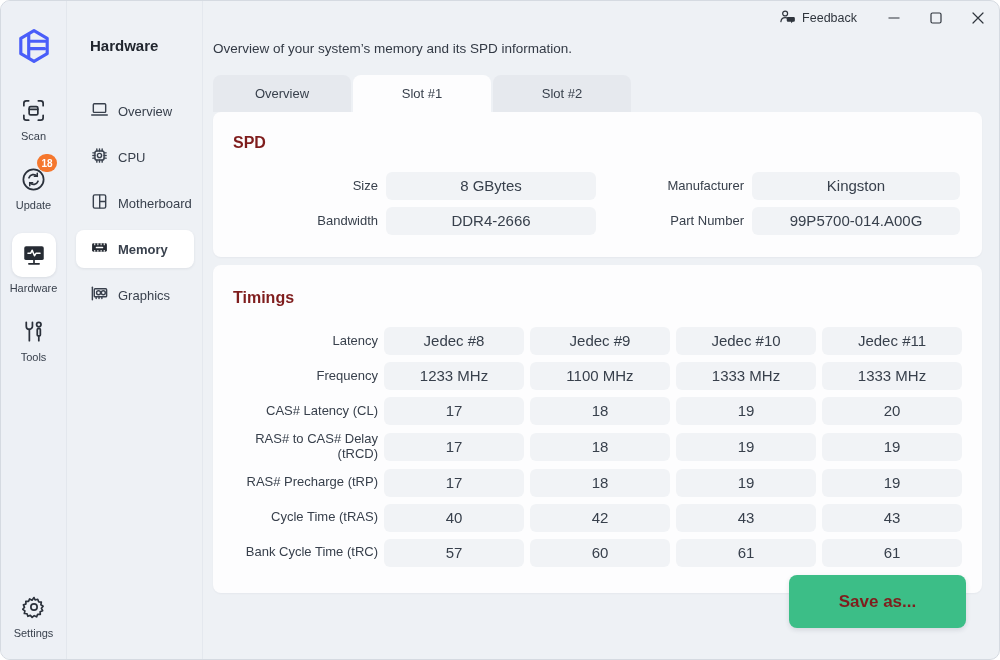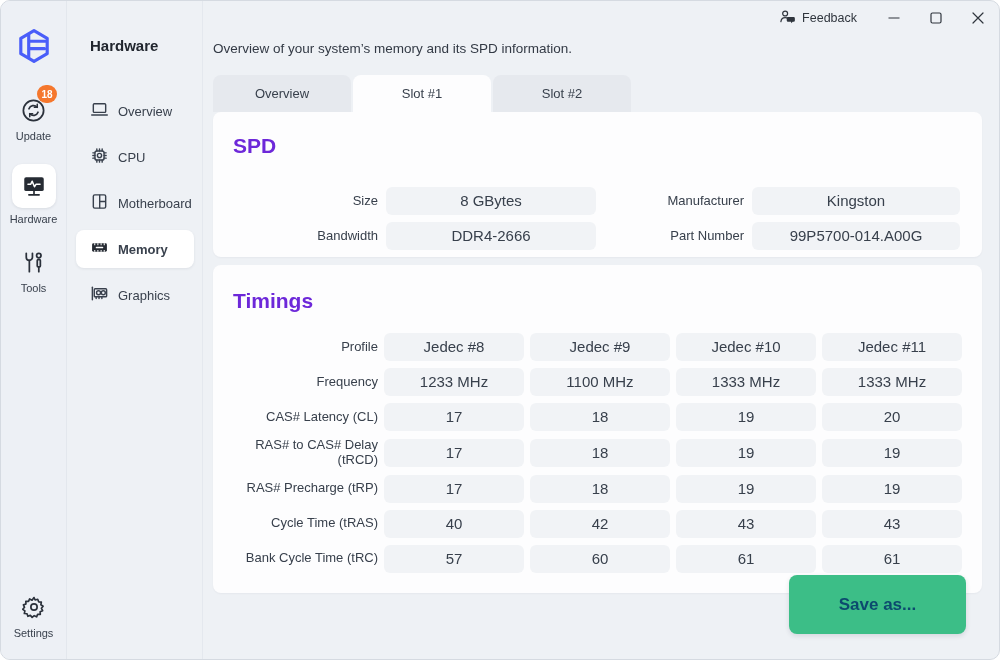--- a/index.html
+++ b/index.html
@@ -106,24 +106,24 @@
     cursor: default;
   }
   .tab.active { background: #fdfdfe; }
 
   .card {
     background: #fdfdfe; border-radius: 8px;
     box-shadow: 0 1px 2px rgba(25,35,55,.04);
   }
   .card.spd { height: 145px; padding: 22px 20px 0 20px; }
   .card.timings { margin-top: 8px; height: 328px; padding: 24px 20px 0 20px; }
-  .card-title { font-size: 21px; font-weight: bold; color: #6d28d9; }
+  .card-title { font-size: 16px; font-weight: bold; color: #7f1d1d; }
 
   .spd-grid {
-    margin-top: 29px;
+    margin-top: 20px;
     display: grid;
     grid-template-columns: 145px 210px 140px 208px;
     column-gap: 8px; row-gap: 7px;
     align-items: center;
   }
   .field-label {
     font-size: 13px; color: #38404c; text-align: right; line-height: 1.15;
   }
   .value-box {
     height: 28px; line-height: 28px;
@@ -135,24 +135,24 @@
   .tim-grid {
     margin-top: 20px;
     display: grid;
     grid-template-columns: 145px 1fr 1fr 1fr 1fr;
     column-gap: 6px; row-gap: 7px;
     align-items: center;
   }
 
   .save-btn {
     position: absolute; right: 33px; top: 574px;
-    width: 177px; height: 59px;
+    width: 177px; height: 53px;
     background: #3cbe87; border: none; border-radius: 8px;
     font-family: "Liberation Sans", sans-serif;
-    font-size: 17px; font-weight: bold; color: #0c4a6e;
+    font-size: 17px; font-weight: bold; color: #7f1d1d;
     cursor: pointer; z-index: 20;
     box-shadow: 0 2px 5px rgba(25,35,55,.12);
   }
 </style>
 </head>
 <body>
 
 <div class="window">
 
   <div class="titlebar">
@@ -190,20 +190,33 @@
           <linearGradient id="lg" x1="0" y1="0" x2="36" y2="36">
             <stop offset="0" stop-color="#4a5df9"></stop>
               <stop offset="1" stop-color="#3e8ef7"></stop>
           </linearGradient>
         </defs>
         <path d="M18 3.5 30.5 10.7v14.6L18 32.5 5.5 25.3V10.7Z" stroke="url(#lg)" stroke-width="3" stroke-linejoin="round"></path>
         <path d="M13 7v22M13 13.5h16M13 20.5h15" stroke="url(#lg)" stroke-width="3" stroke-linecap="round"></path>
       </svg>
     </div>
 
+    <div class="side-item">
+      <div class="icon-wrap">
+        <svg width="27" height="27" viewBox="0 0 28 28" fill="none" stroke="#2b313b" stroke-width="1.8" stroke-linecap="round">
+          <path d="M4 9V6.5A2.5 2.5 0 0 1 6.5 4H9"></path>
+            <path d="M19 4h2.5A2.5 2.5 0 0 1 24 6.5V9"></path>
+          <path d="M24 19v2.5a2.5 2.5 0 0 1-2.5 2.5H19"></path>
+            <path d="M9 24H6.5A2.5 2.5 0 0 1 4 21.5V19"></path>
+          <rect x="9.5" y="10" width="9" height="8.5" rx="1.5"></rect>
+            <path d="M9.5 12.8h9"></path>
+        </svg>
+      </div>
+      <span class="lbl">Scan</span>
+    </div>
 
     <div class="side-item">
       <span class="badge">18</span>
       <div class="icon-wrap">
         <svg width="27" height="27" viewBox="0 0 28 28" fill="none" stroke="#2b313b" stroke-width="1.8" stroke-linecap="round">
           <circle cx="14" cy="14" r="10.5"></circle>
           <path d="M9.3 12.2a5 5 0 0 1 8.4-1.6"></path>
             <path d="M18.7 15.8a5 5 0 0 1-8.4 1.6"></path>
           <path d="M17.9 7.6v3h-3" stroke-width="1.6"></path>
             <path d="M10.1 20.4v-3h3" stroke-width="1.6"></path>
@@ -328,21 +341,21 @@
         <div class="value-box">DDR4-2666</div>
         <div class="field-label">Part Number</div>
         <div class="value-box">99P5700-014.A00G</div>
       </div>
     </section>
 
     <section class="card timings">
       <div class="card-title">Timings</div>
       <div class="tim-grid">
 
-        <div class="field-label">Profile</div>
+        <div class="field-label">Latency</div>
         <div class="value-box">Jedec #8</div>
         <div class="value-box">Jedec #9</div>
         <div class="value-box">Jedec #10</div>
         <div class="value-box">Jedec #11</div>
 
         <div class="field-label">Frequency</div>
         <div class="value-box">1233 MHz</div>
         <div class="value-box">1100 MHz</div>
         <div class="value-box">1333 MHz</div>
         <div class="value-box">1333 MHz</div>

